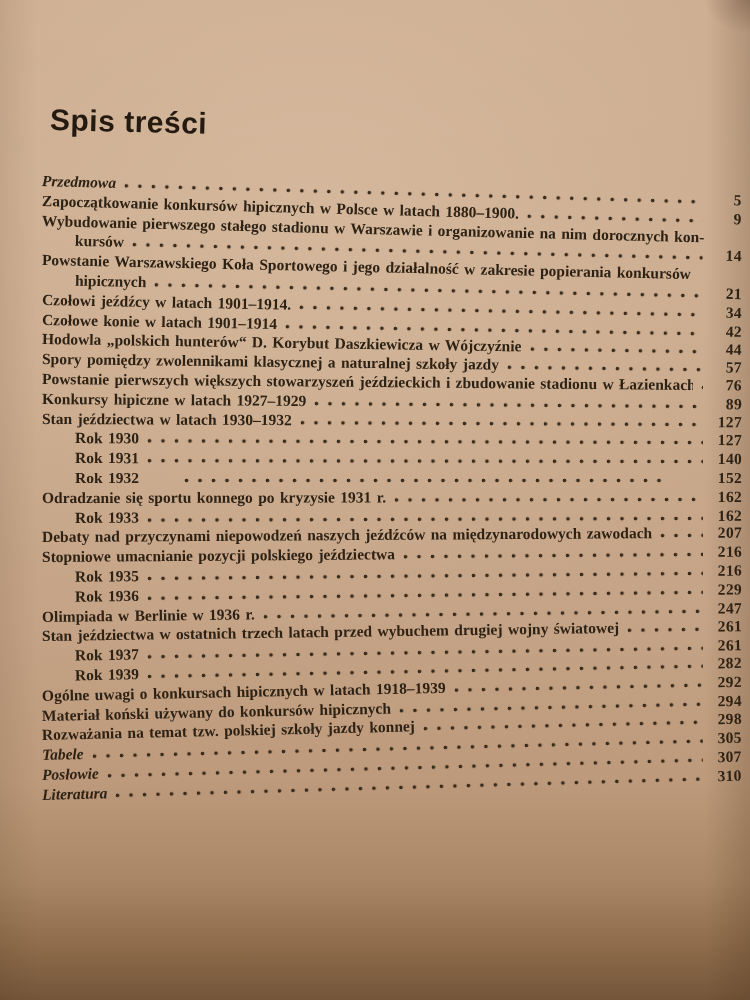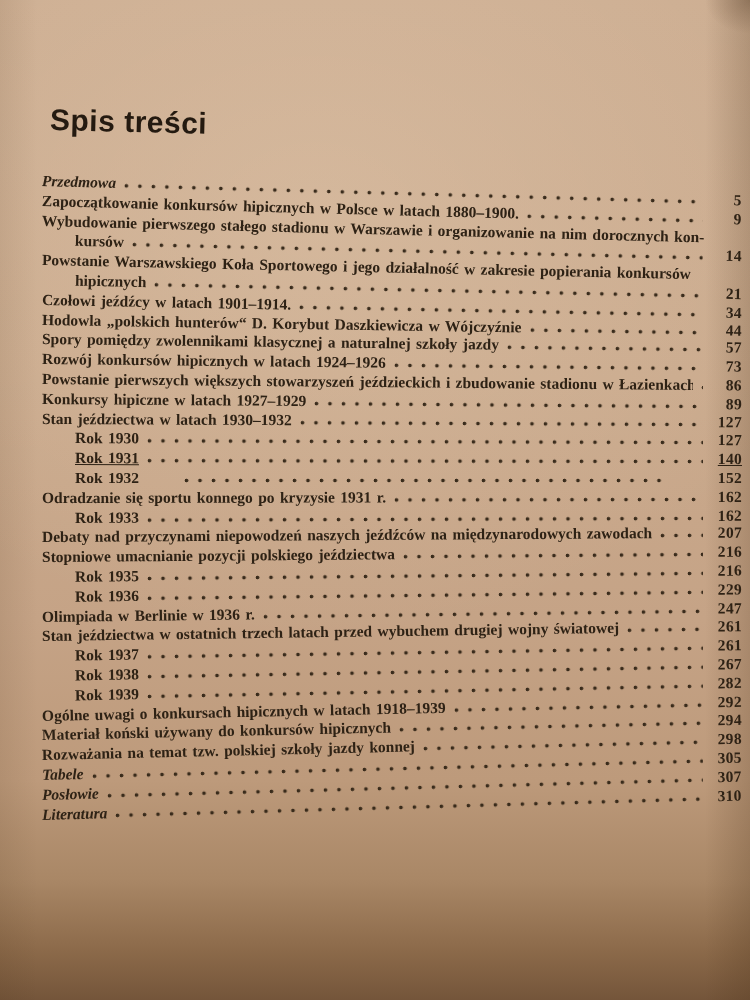--- a/index.html
+++ b/index.html
@@ -106,45 +106,45 @@
       </div>
     </div>
     <div class="entry">
       <div class="line" style="transform: rotate(1.07deg);">
         <span class="lbl">Czołowi jeźdźcy w latach 1901–1914.</span>
         <span class="leader"></span>
         <span class="num">34</span>
       </div>
     </div>
     <div class="entry">
+      <div class="line" style="transform: rotate(0.98deg);">
+        <span class="lbl">Czołowe konie w latach 1901–1914</span>
+        <span class="leader"></span>
+        <span class="num">42</span>
+      </div>
+    </div>
+    <div class="entry">
       <div class="line" style="transform: rotate(0.89deg);">
         <span class="lbl">Hodowla „polskich hunterów“ D. Korybut Daszkiewicza w Wójczyźnie</span>
         <span class="leader"></span>
         <span class="num">44</span>
       </div>
     </div>
     <div class="entry">
       <div class="line" style="transform: rotate(0.71deg);">
         <span class="lbl">Spory pomiędzy zwolennikami klasycznej a naturalnej szkoły jazdy</span>
         <span class="leader"></span>
         <span class="num">57</span>
       </div>
     </div>
     <div class="entry">
-      <div class="line" style="transform: rotate(0.62deg);">
-        <span class="lbl">Rozwój konkursów hipicznych w latach 1924–1926</span>
-        <span class="leader"></span>
-        <span class="num">73</span>
-      </div>
-    </div>
-    <div class="entry">
       <div class="line" style="transform: rotate(0.53deg);">
         <span class="lbl">Powstanie pierwszych większych stowarzyszeń jeździeckich i zbudowanie stadionu w Łazienkach</span>
         <span class="leader"></span>
-        <span class="num">86</span>
+        <span class="num">76</span>
       </div>
     </div>
     <div class="entry">
       <div class="line" style="transform: rotate(0.44deg);">
         <span class="lbl">Konkursy hipiczne w latach 1927–1929</span>
         <span class="leader"></span>
         <span class="num">89</span>
       </div>
     </div>
     <div class="entry">
@@ -155,21 +155,21 @@
       </div>
     </div>
     <div class="entry indent">
       <div class="line" style="transform: rotate(0.18deg);">
         <span class="lbl">Rok 1930</span>
         <span class="leader"></span>
         <span class="num">127</span>
       </div>
     </div>
     <div class="entry indent">
-      <div class="line" style="transform: rotate(0.09deg); text-decoration: underline;">
+      <div class="line" style="transform: rotate(0.09deg);">
         <span class="lbl">Rok 1931</span>
         <span class="leader"></span>
         <span class="num">140</span>
       </div>
     </div>
     <div class="entry indent">
       <div class="line" style="transform: rotate(0deg); gap: 37px;">
         <span class="lbl">Rok 1932</span>
         <span class="leader"></span>
         <span class="num">152</span>
@@ -229,27 +229,20 @@
         <span class="lbl">Stan jeździectwa w ostatnich trzech latach przed wybuchem drugiej wojny światowej</span>
         <span class="leader"></span>
         <span class="num">261</span>
       </div>
     </div>
     <div class="entry indent">
       <div class="line" style="transform: rotate(-0.89deg);">
         <span class="lbl">Rok 1937</span>
         <span class="leader"></span>
         <span class="num">261</span>
-      </div>
-    </div>
-    <div class="entry indent">
-      <div class="line" style="transform: rotate(-0.98deg);">
-        <span class="lbl">Rok 1938</span>
-        <span class="leader"></span>
-        <span class="num">267</span>
       </div>
     </div>
     <div class="entry indent">
       <div class="line" style="transform: rotate(-1.07deg);">
         <span class="lbl">Rok 1939</span>
         <span class="leader"></span>
         <span class="num">282</span>
       </div>
     </div>
     <div class="entry">

